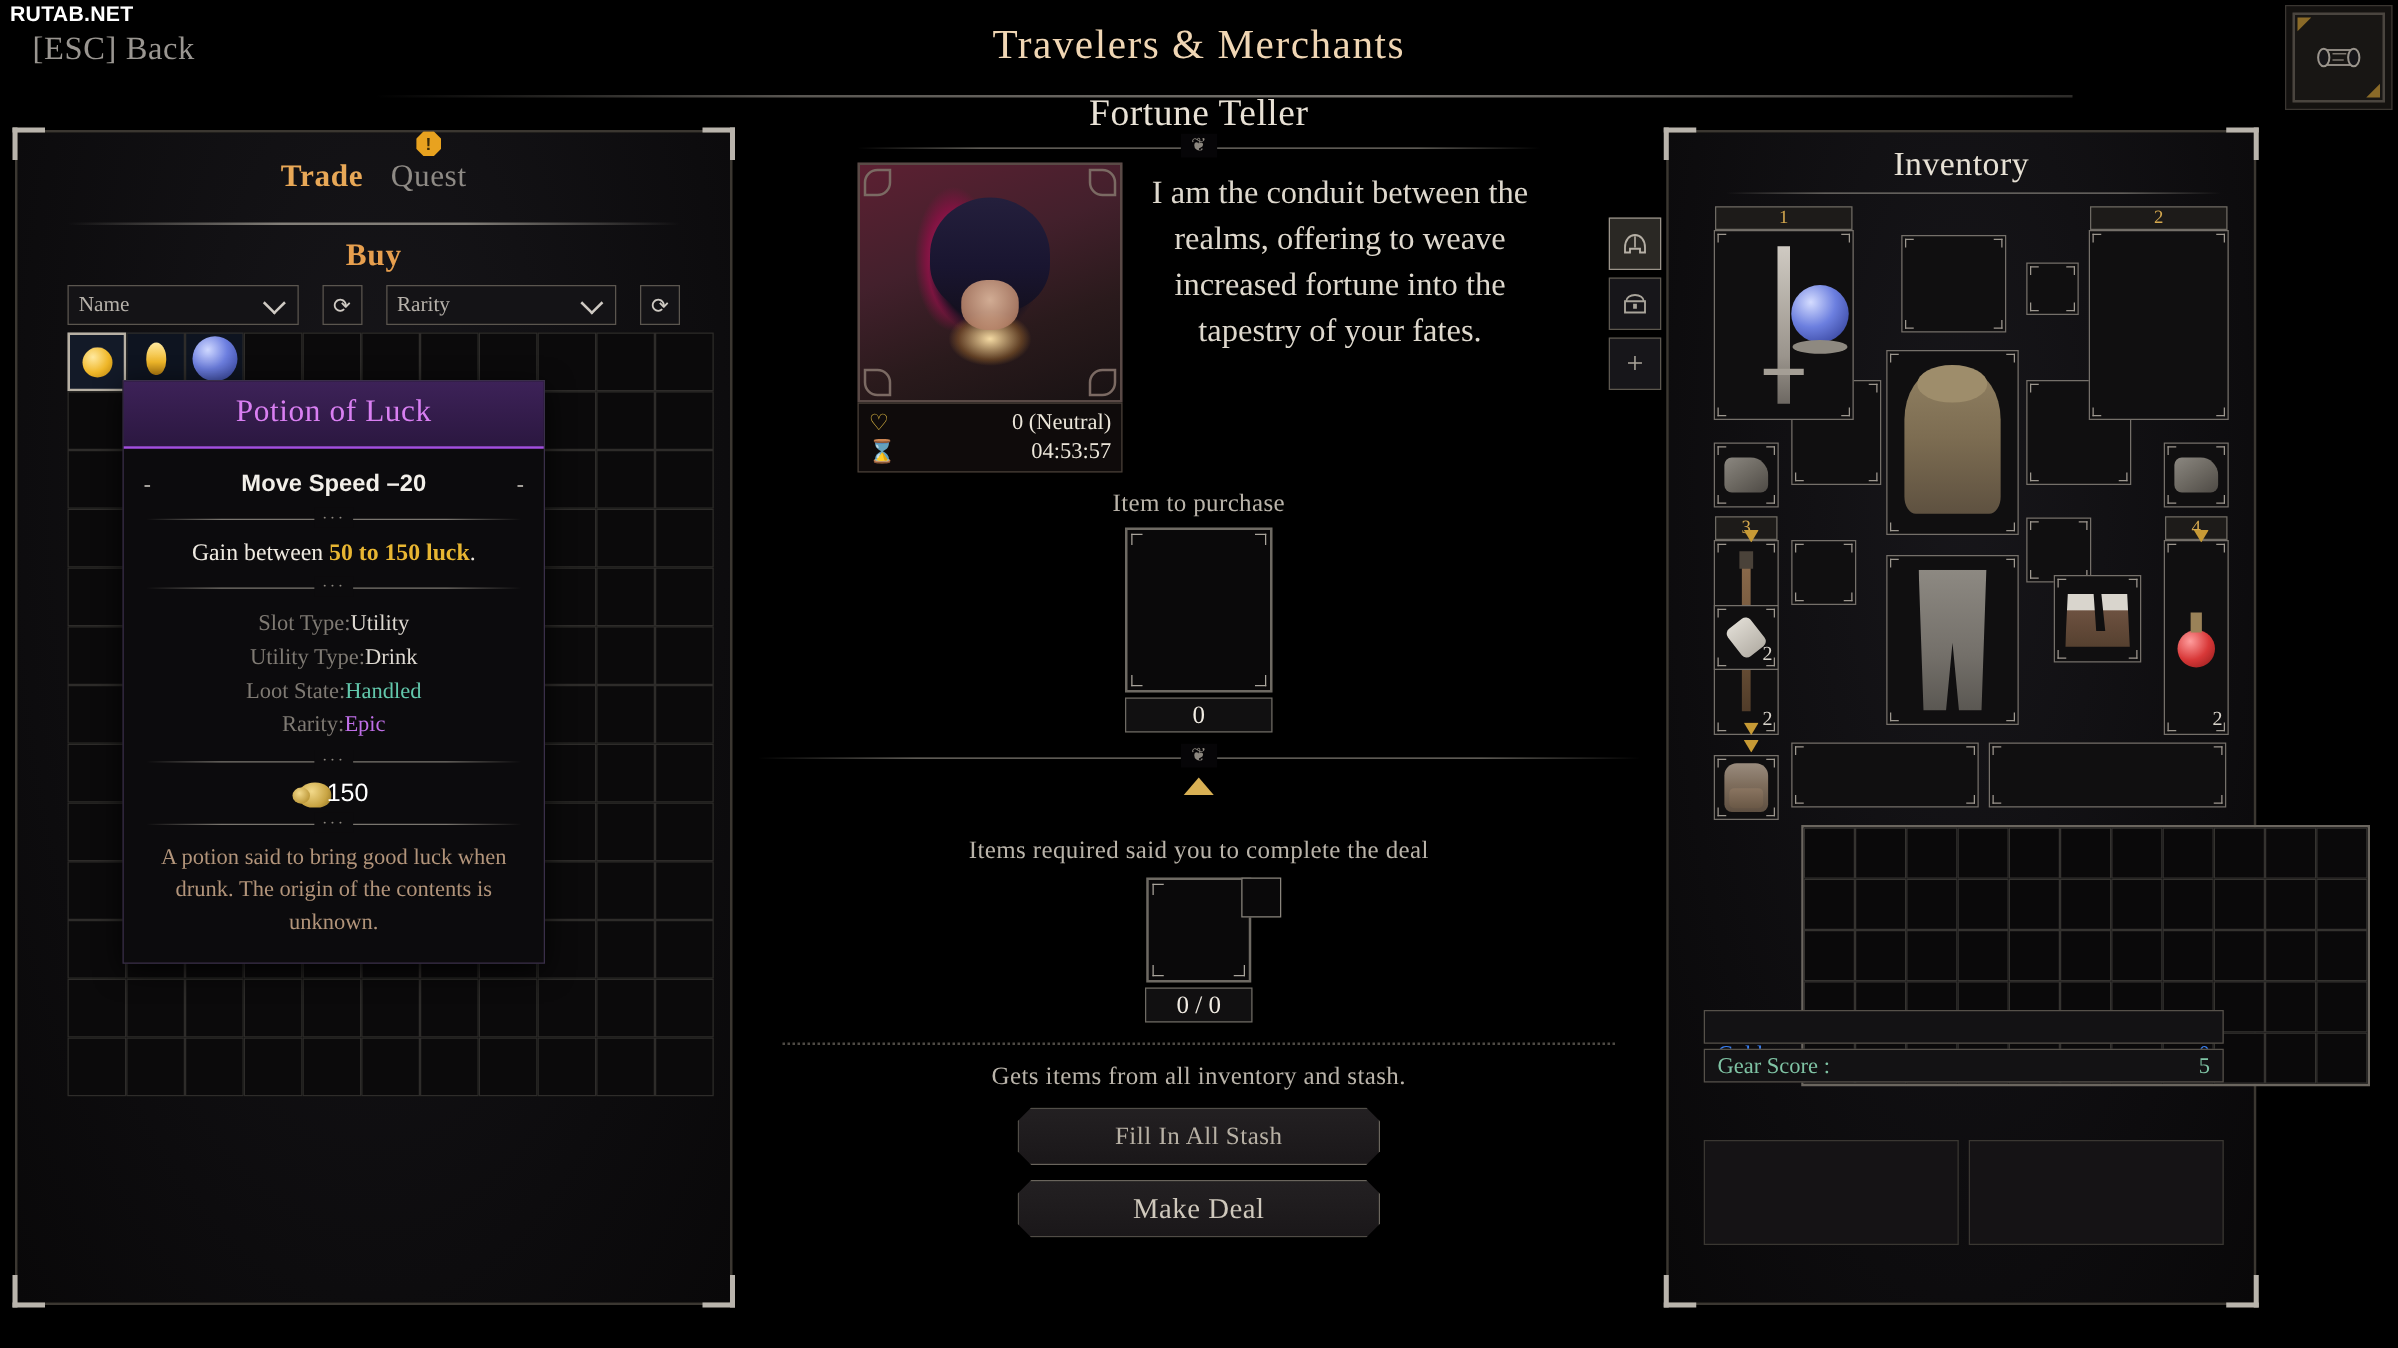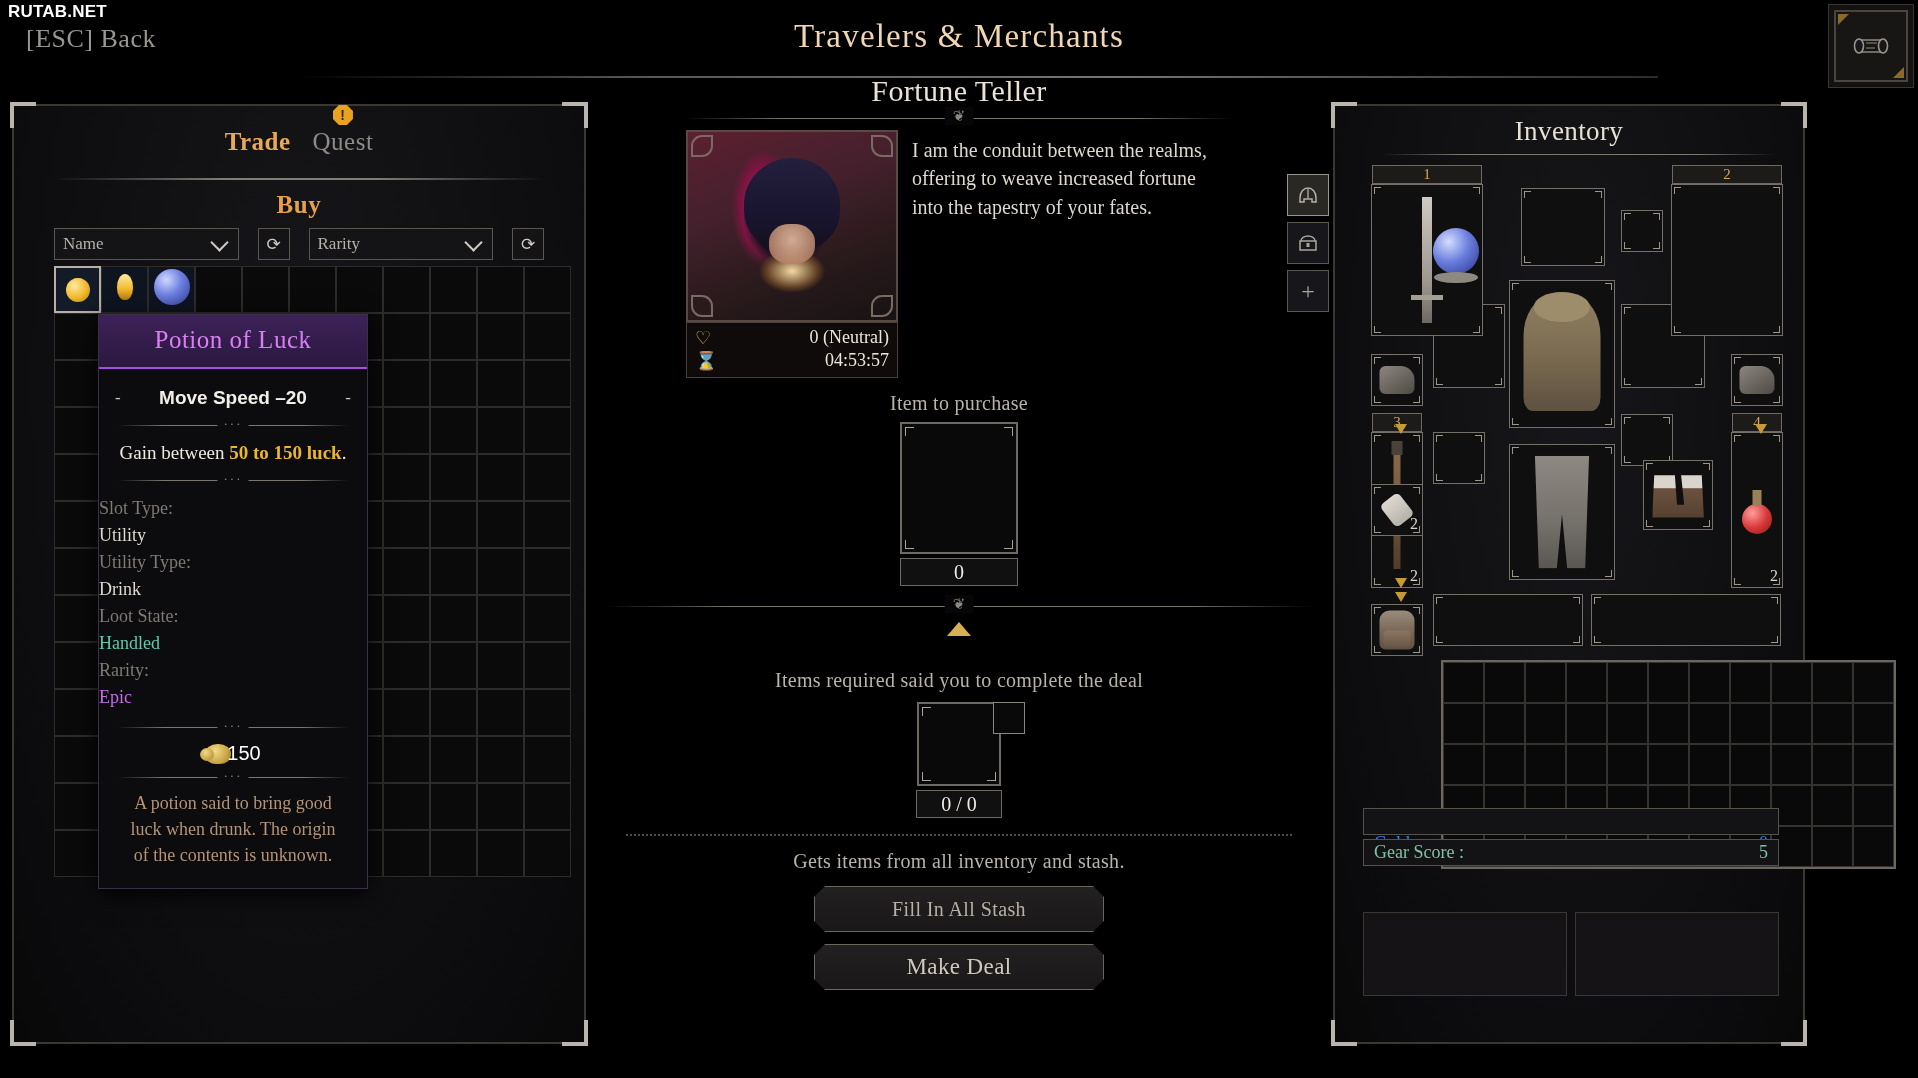--- a/index.html
+++ b/index.html
@@ -152,21 +152,21 @@
     width: 5px; height: 12px; background: #3c3730;
   }
   .orb-blue {
     position: absolute; left: 50%; bottom: 2px; transform: translateX(-50%);
     width: 36px; height: 36px; border-radius: 50%;
     background: radial-gradient(circle at 34% 30%, #cfd8ff, #6d7fe0 45%, #2c3a91 100%);
   }
 
   
   #item-tooltip {
-    position: absolute; left: 98px; top: 314px; width: 270px;
+    position: absolute; left: 98px; top: 304px; width: 338px;
     background: #0c0b0d; border: 1px solid #3a2f49; z-index: 60;
     box-shadow: 0 6px 22px rgba(0,0,0,.85);
   }
   .tt-header {
     background: linear-gradient(180deg, #3d2258 0%, #2b1740 100%);
     padding: 11px 0 13px; text-align: center;
     border-bottom: 2px solid #a24fe0;
   }
   .tt-title { font-size: 25px; color: #d97ff2; letter-spacing: .5px; }
   .tt-statrow {
@@ -185,21 +185,21 @@
     transform: translateX(-50%); color: #8d8880; font-size: 13px;
     background: #0c0b0d; padding: 0 6px; letter-spacing: 2px;
   }
   .tt-desc {
     padding: 16px 12px; text-align: center; font-size: 19px; color: #efeae1;
   }
   .tt-hl { color: #e8b632; font-weight: bold; }
   .tt-props { padding: 14px 0 16px; }
   .tt-prop {
     display: flex; justify-content: center; gap: 0;
-    font-size: 18px; line-height: 1.5; flex-direction: column;
+    font-size: 18px; line-height: 1.5;
   }
   .tt-key { color: #7f7a73; }
   .tt-val { color: #ded9d1; }
   .tt-val.teal { color: #63c8ac; }
   .tt-val.epic { color: #c06fe8; }
   .tt-price {
     display: flex; align-items: center; justify-content: center;
     gap: 2px; padding: 14px 0 12px;
   }
   .coin {
@@ -264,21 +264,21 @@
   .corner-orn {
     position: absolute; width: 22px; height: 22px; border: 2px solid #7b6a63;
     border-radius: 50% 0 50% 0;
   }
   .co-tl { left: 3px; top: 3px; }
   .co-tr { right: 3px; top: 3px; border-radius: 0 50% 0 50%; }
   .co-bl { left: 3px; bottom: 3px; border-radius: 0 50% 0 50%; }
   .co-br { right: 3px; bottom: 3px; border-radius: 50% 0 50% 0; }
   .npc-quote {
     flex: 1; padding-top: 6px;
-    font-size: 20px; line-height: 1.42; color: #ded8cd;
+    font-size: 26px; line-height: 1.42; color: #ded8cd; text-align: center;
   }
   .npc-stats {
     position: absolute; left: 0; top: 248px; width: 212px;
     background: rgba(18,14,14,.82); border: 1px solid #4a4038;
     padding: 3px 8px 5px;
   }
   .npc-stat-row {
     display: flex; align-items: center; justify-content: space-between;
     height: 23px;
   }

